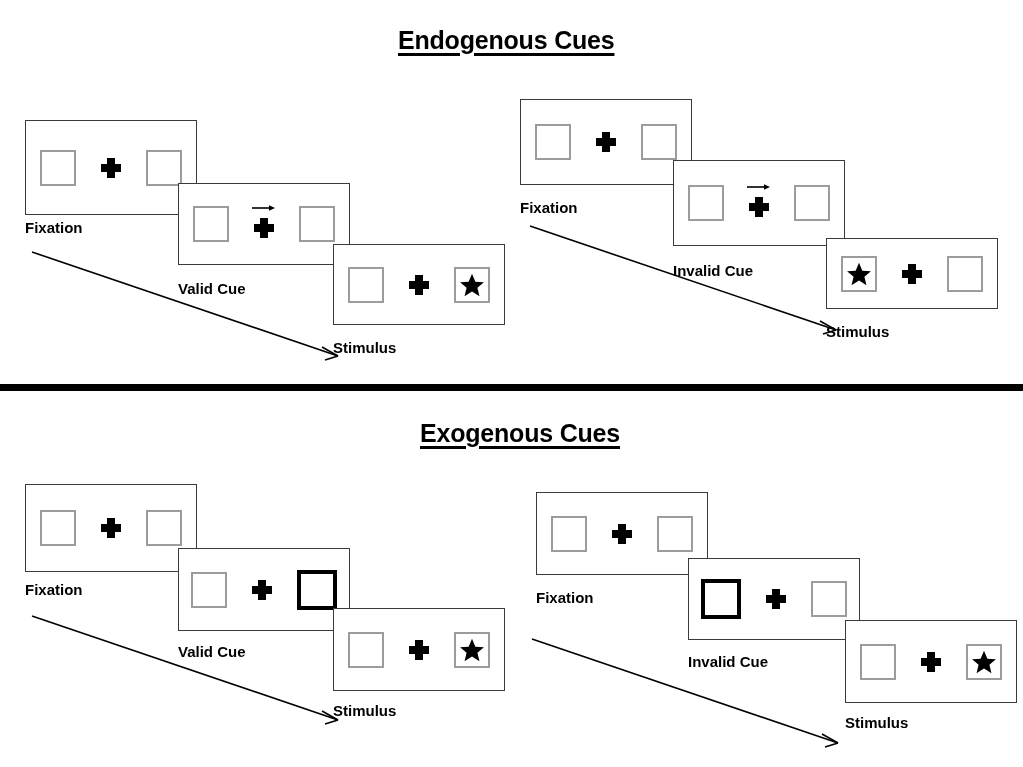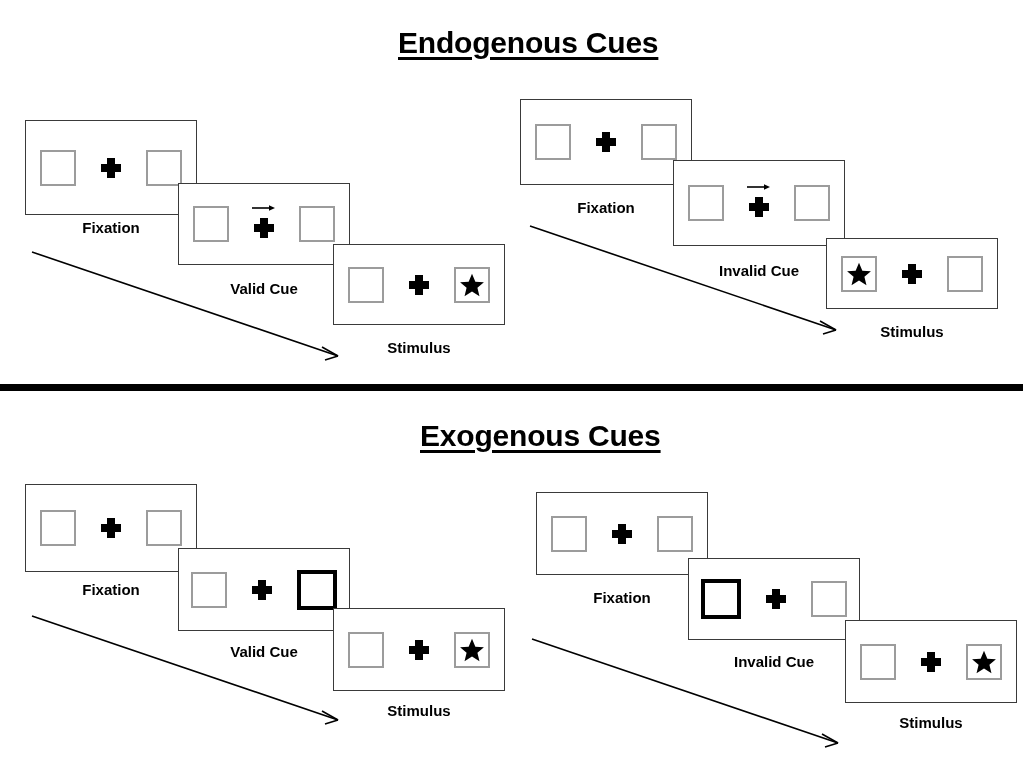--- a/index.html
+++ b/index.html
@@ -16,21 +16,21 @@
     position: relative;
     width: 1023px;
     height: 767px;
     background: #ffffff;
     overflow: hidden;
   }
 
   
   .section-title {
     position: absolute;
-    font-size: 30px;
+    font-size: 25px;
     font-weight: bold;
     color: #000;
     text-decoration: underline;
     text-underline-offset: 4px;
     text-decoration-thickness: 3px;
     white-space: nowrap;
     letter-spacing: -0.2px;
   }
 
   
@@ -132,21 +132,21 @@
     display: block;
   }
 
   
   .caption {
     position: absolute;
     font-size: 15px;
     font-weight: bold;
     color: #000000;
     white-space: nowrap;
-    text-align: center;
+    text-align: left;
   }
 
   
   .timeline {
     position: absolute;
     overflow: visible;
     pointer-events: none;
   }
 </style>
 </head>

